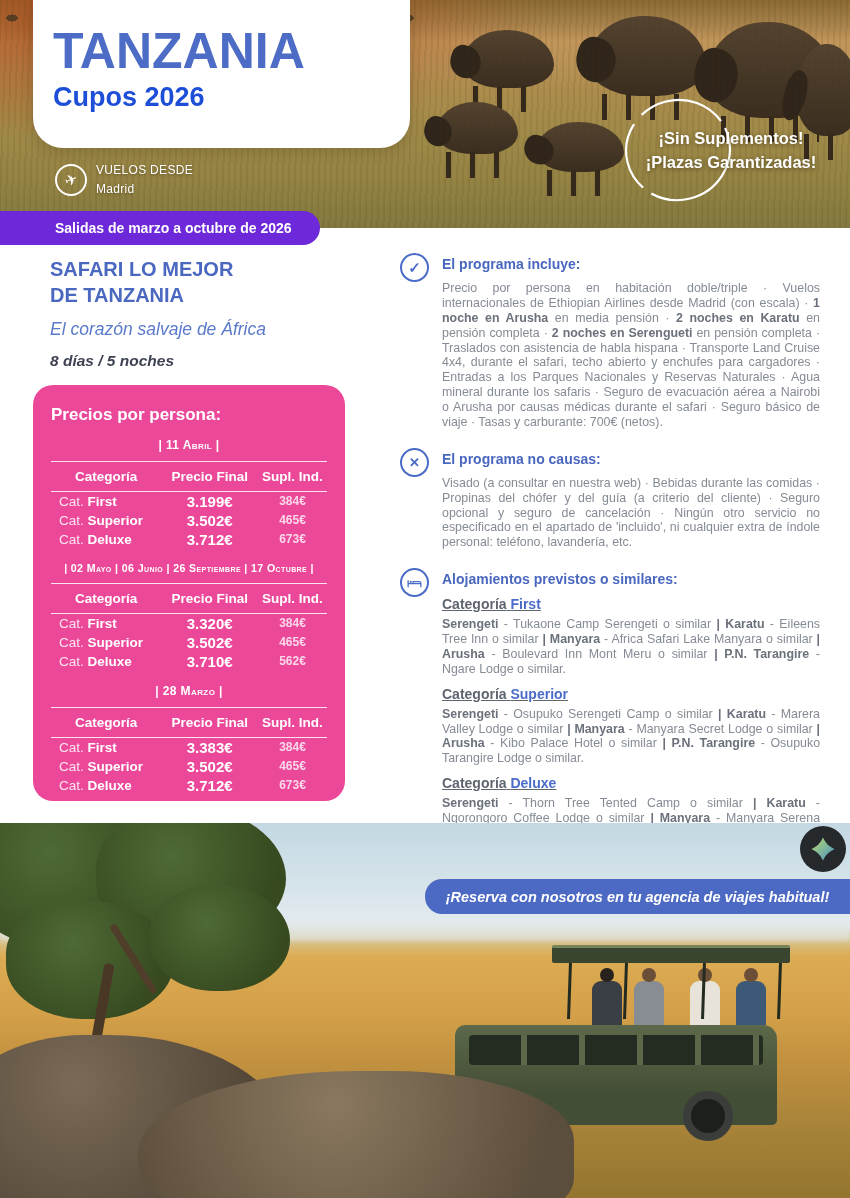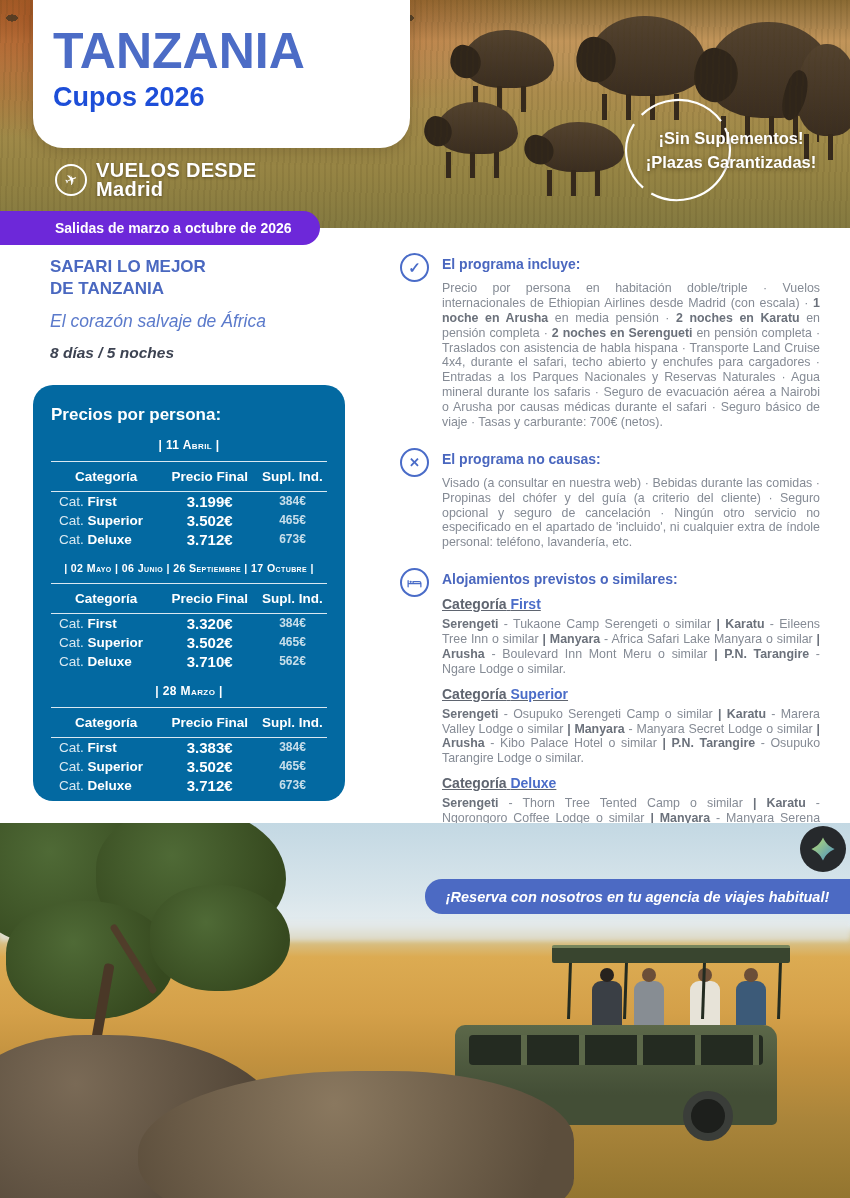--- a/index.html
+++ b/index.html
@@ -33,39 +33,39 @@
   .title-card { position:absolute; left:33px; top:0; width:377px; height:148px;
     background:#ffffff; border-radius:0 0 30px 30px; padding:26px 0 0 20px; z-index:5;
     box-shadow:0 4px 14px rgba(40,30,10,.18); }
   .main-title { font-size:50px; font-weight:800; letter-spacing:0px; color:#4c6cc6; line-height:1.0; }
   .sub-title  { font-size:27px; font-weight:700; color:#1d4ed8; margin-top:6px; }
   
   .vuelos { position:absolute; left:55px; top:161px; display:flex; align-items:center; z-index:5; color:#fff; }
   .plane-circle { width:32px; height:32px; border:2.5px solid #fff; border-radius:50%;
     display:flex; align-items:center; justify-content:center; margin-right:9px; }
   .plane-glyph { font-size:15px; transform:rotate(-22deg); }
-  .vuelos-text { font-size:20px; font-weight:700; line-height:19px; letter-spacing:.3px;
+  .vuelos-text { font-size:12px; font-weight:400; line-height:19px; letter-spacing:.3px;
     text-shadow:0 1px 3px rgba(40,25,5,.45); }
   
   .badge { position:absolute; left:620px; top:96px; width:222px; height:108px; z-index:5; color:#fff; }
   .badge svg { position:absolute; left:0; top:0; }
   .badge-text { position:absolute; left:0; top:30px; width:100%; text-align:center;
     font-size:16.5px; font-weight:700; line-height:24px; text-shadow:0 1px 4px rgba(40,25,5,.5); }
   
   .salidas-bar { position:absolute; left:0; top:211px; width:320px; height:34px; z-index:6;
     background:#6d28d9; border-radius:0 17px 17px 0; display:flex; align-items:center;
     padding-left:55px; color:#fff; font-size:14px; font-weight:700; }
   
   .left-col { position:absolute; left:50px; top:256px; width:305px; }
-  .safari-title { font-size:17px; font-weight:800; color:#4a68c0; line-height:1.32; }
+  .safari-title { font-size:20px; font-weight:800; color:#4a68c0; line-height:1.32; }
   .tagline { font-size:17.5px; font-style:italic; color:#5b7acb; margin-top:10px; }
   .duration { font-size:15.5px; font-style:italic; font-weight:700; color:#3d4352; margin-top:12px; }
   
   .price-box { position:absolute; left:33px; top:385px; width:312px; height:416px;
-    background:#0369a1; border-radius:20px; padding:20px 18px 0 18px; color:#fff; }
+    background:#ec4899; border-radius:20px; padding:20px 18px 0 18px; color:#fff; }
   .prices-title { font-size:17px; font-weight:800; }
   .ptable { margin-top:4px; }
   .pdates { text-align:center; font-weight:700; font-size:12px; font-variant:small-caps;
     letter-spacing:.4px; margin:13px 0 9px; white-space:nowrap; }
   .phead { display:flex; border-top:1.5px solid rgba(255,255,255,.85);
     border-bottom:1.5px solid rgba(255,255,255,.85); padding:7px 0; font-size:13.5px; font-weight:600; }
   .prow { display:flex; align-items:flex-end; line-height:19px; font-size:13.5px; }
   .ptable .prow:first-of-type { margin-top:5px; }
   .c1 { width:40%; padding-left:8px; } .phead .c1 { text-align:center; padding-left:0; }
   .c2 { width:35%; text-align:center; } .c3 { width:25%; text-align:center; }

